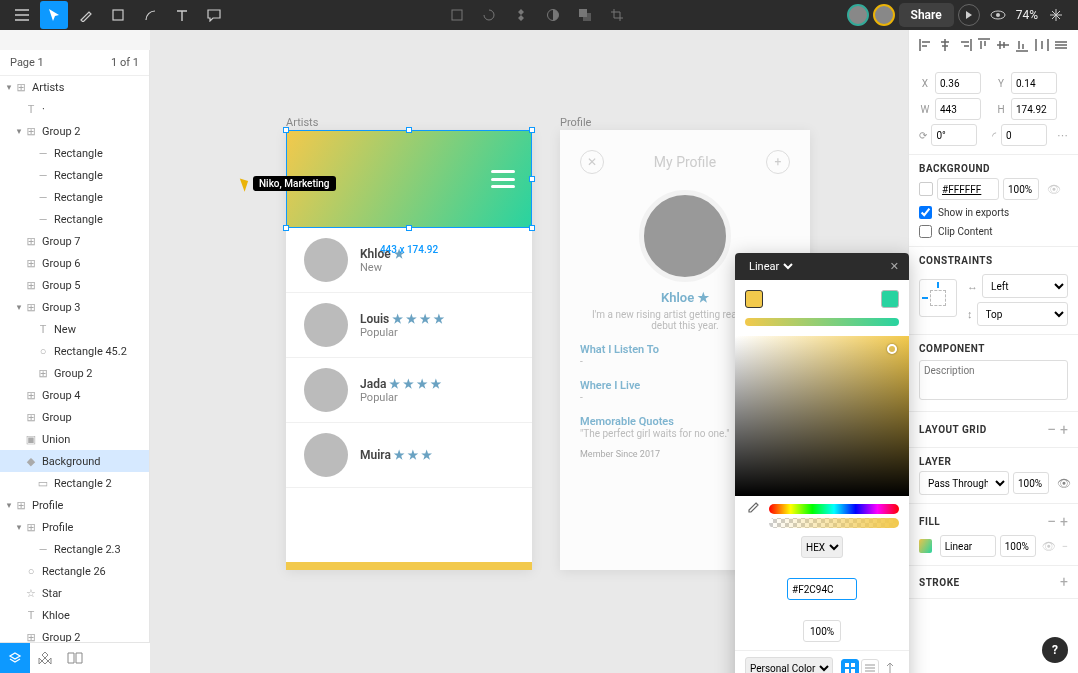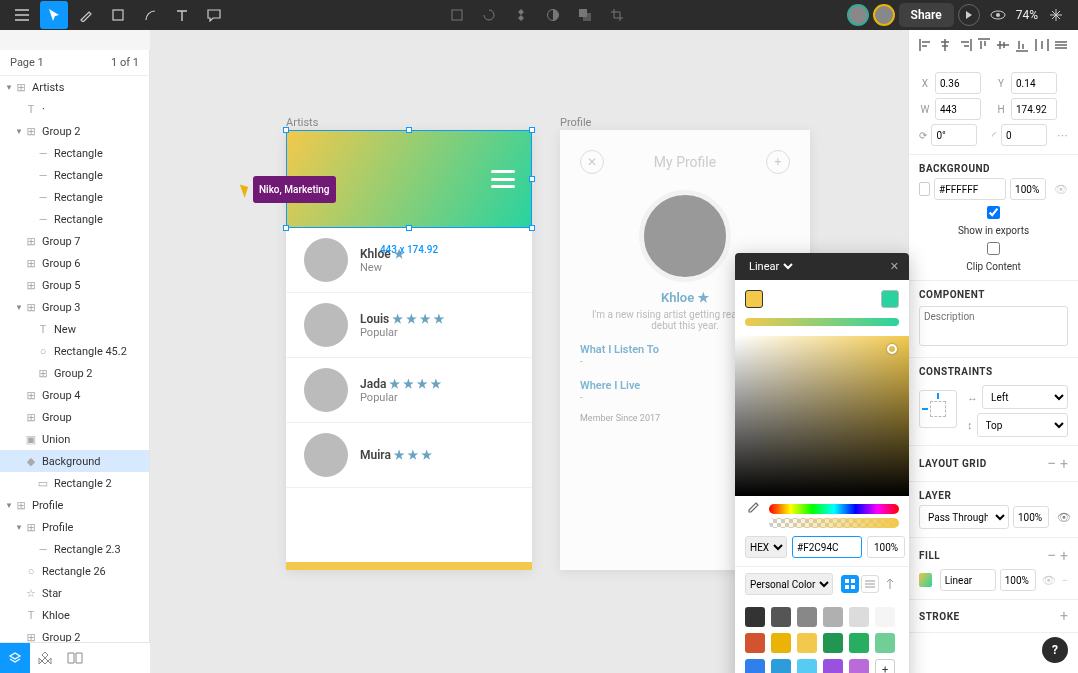--- a/index.html
+++ b/index.html
@@ -34,21 +34,21 @@
 .canvas { position: absolute; left: 150px; top: 30px; right: 170px; bottom: 0; background: #e9e9e9; }
 .frame-lbl { position: absolute; font-size: 11px; color: #888; }
 .artists-frame { position: absolute; left: 136px; top: 100px; width: 246px; height: 440px; background:#fff; box-shadow: 0 2px 12px rgba(0,0,0,.08); }
 .artists-hdr { height: 98px; background: linear-gradient(120deg, #f2c94c 0%, #28d3a0 100%); border: 1.5px solid #0d99ff; position: relative; display:flex; align-items:center; justify-content:flex-end; padding:0 16px;}
 .hamburger{width:24px;height:18px;display:flex;flex-direction:column;justify-content:space-between;}
 .hamburger span{height:3px;background:#fff;border-radius:2px;}
 .sel-handle{position:absolute;width:6px;height:6px;background:#fff;border:1px solid #0d99ff;}
 .dim-badge{position:absolute;left:50%;transform:translateX(-50%);top:214px;font-size:10px;color:#0d99ff;font-weight:500;}
 .cursor-tag{position:absolute;left:92px;top:146px;display:flex;align-items:center;}
 .cursor-tag .ptr{width:0;height:0;border-left:7px solid #eab308;border-top:5px solid transparent;border-bottom:9px solid transparent;transform:rotate(-20deg);}
-.cursor-tag .tag{background:#701a75;color:#fff;font-size:10px;padding:8px 6px;border-radius:3px;margin-left:4px;font-weight:500;}
+.cursor-tag .tag{background:#000000;color:#fff;font-size:10px;padding:2px 6px;border-radius:3px;margin-left:4px;font-weight:500;}
 .artist-row{display:flex;align-items:center;padding:10px 18px;border-bottom:1px solid #f0f0f0;}
 .artist-row .av{width:44px;height:44px;border-radius:50%;background:#bbb;margin-right:12px;}
 .artist-row .nm{font-weight:600;color:#444;}
 .artist-row .sub{font-size:11px;color:#888;}
 .stars{color:#6aa2c2;}
 .artists-footer{position:absolute;bottom:0;left:0;right:0;height:8px;background:#f2c94c;}
 .profile-frame{position:absolute;left:410px;top:100px;width:250px;height:440px;background:#fcfcfc;box-shadow: 0 2px 12px rgba(0,0,0,.08);padding:20px;color:#aaa;}
 .profile-hdr{display:flex;justify-content:space-between;align-items:center;}
 .circ-btn{width:24px;height:24px;border:1.5px solid #ddd;border-radius:50%;display:flex;align-items:center;justify-content:center;color:#ccc;}
 .profile-title{font-size:14px;color:#ccc;}
@@ -65,38 +65,38 @@
 .rp-tabs{display:flex;border-bottom:1px solid #eee;}
 .rp-tab{flex:1;text-align:center;padding:8px 0;font-weight:600;color:#999;font-size:10px;}
 .rp-tab.active{color:#333;}
 .rp-sec{padding:8px 10px;border-bottom:1px solid #eee;}
 .rp-row{display:flex;align-items:center;gap:4px;margin-top:4px;}
 .rp-lbl{color:#999;width:12px;font-size:10px;text-align:center;}
 .rp-inp{width:46px;height:22px;border:1px solid #ddd;border-radius:3px;padding:0 4px;font-size:10px;}
 .rp-sel{width:100%;height:24px;border:1px solid #ddd;border-radius:3px;padding:0 4px;font-size:10px;background:#fff;}
 .rp-h{font-size:10px;font-weight:700;color:#333;letter-spacing:.5px;}
 .align-row{display:flex;justify-content:space-between;padding:8px 10px;}
-.chk{display:flex;align-items:center;gap:6px;margin-top:6px;font-size:10px;flex-direction:column;}
+.chk{display:flex;align-items:center;gap:6px;margin-top:6px;font-size:10px;}
 .fill-chip{width:14px;height:14px;background:linear-gradient(120deg,#f2c94c,#28d3a0);border-radius:2px;margin-right:4px;}
 .sec-add{color:#aaa;font-size:14px;}
 .sec-minus{color:#aaa;font-size:16px;margin-right:4px;}
 .flex-between{display:flex;justify-content:space-between;align-items:center;}
 
 
 .picker{position:absolute;left:585px;top:223px;width:174px;background:#fff;box-shadow:0 4px 20px rgba(0,0,0,.25);border-radius:4px;font-size:11px;z-index:50;}
 .picker-hdr{background:#2c2c2c;color:#fff;padding:6px 10px;display:flex;justify-content:space-between;align-items:center;border-radius:4px 4px 0 0;}
 .picker-hdr select{background:transparent;border:none;color:#fff;font-size:11px;}
 .stops-row{display:flex;align-items:center;justify-content:space-between;padding:10px;}
 .stop-sw{width:18px;height:18px;border-radius:3px;border:1.5px solid #333;}
 .grad-preview{height:8px;border-radius:4px;background:linear-gradient(90deg,#f2c94c,#28d3a0);margin:0 10px 10px;}
 .spectrum{height:160px;background:linear-gradient(to bottom, rgba(0,0,0,0), #000), linear-gradient(to right, #fff, #f2c94c);position:relative;margin:0 0 8px;}
 .handle{position:absolute;right:12px;top:8px;width:10px;height:10px;border:2px solid #fff;border-radius:50%;box-shadow:0 0 2px rgba(0,0,0,.5);}
 .hue-bar{height:10px;margin:4px 10px 2px 34px;border-radius:5px;background:linear-gradient(90deg,#f00,#ff0,#0f0,#0ff,#00f,#f0f,#f00);}
 .alpha-bar{height:10px;margin:4px 10px 8px 34px;border-radius:5px;background:linear-gradient(90deg, transparent, #f2c94c), repeating-conic-gradient(#ccc 0 25%, #fff 0 50%) 0/8px 8px;}
-.hex-row{display:flex;gap:5px;padding:0 10px 8px;align-items:center;}
+.hex-row{display:flex;gap:20px;padding:0 10px 8px;align-items:center;flex-direction:column;}
 .hex-row select{border:1px solid #ddd;border-radius:3px;font-size:10px;height:22px;}
 .hex-row input{border:1px solid #0d99ff;border-radius:3px;font-size:10px;height:22px;padding:0 4px;width:70px;}
 .hex-row .op{width:38px;border:1px solid #ddd;text-align:center;font-size:10px;height:22px;border-radius:3px;}
 .palette-hdr{display:flex;justify-content:space-between;align-items:center;padding:6px 10px;border-top:1px solid #eee;}
 .palette-hdr select{border:1px solid #ddd;border-radius:3px;font-size:10px;height:22px;width:88px;}
 .view-toggle{display:flex;gap:2px;}
 .view-toggle .v{width:18px;height:18px;border:1px solid #ddd;border-radius:3px;display:flex;align-items:center;justify-content:center;}
 .view-toggle .v.active{background:#0d99ff;border-color:#0d99ff;color:#fff;}
 .swatch-grid{display:grid;grid-template-columns:repeat(6,20px);gap:6px;padding:6px 10px 10px;}
 .sw{width:20px;height:20px;border-radius:3px;}
@@ -429,20 +429,24 @@
     <div class="big-av"></div>
     <div class="prof-name">Khloe ★</div>
     <div class="prof-bio">I'm a new rising artist getting ready for my debut this year.</div>
     <div class="prof-sec">
         <div class="h">What I Listen To</div>
         <div class="b">-</div>
       </div>
     <div class="prof-sec">
         <div class="h">Where I Live</div>
         <div class="b">-</div>
+      </div>
+    <div class="prof-sec">
+        <div class="h">Memorable Quotes</div>
+        <div class="b">"The perfect girl waits for no one."</div>
       </div>
     <div class="member-since">Member Since 2017</div>
   </div>
 
   <div class="picker">
     <div class="picker-hdr">
       <select><option>Linear</option></select>
       <span style="cursor:pointer;color:#aaa">✕</span>
     </div>
     <div class="stops-row">
@@ -576,36 +580,32 @@
         <input class="rp-inp" value="0" style="">
         <span style="margin-left:6px;color:#aaa">⋯</span>
       </div>
   </div>
   <div class="rp-sec">
     <div class="flex-between">
         <span class="rp-h">BACKGROUND</span>
       </div>
     <div class="rp-row">
         <div style="width:14px;height:14px;background:#fff;border:1px solid #ccc;border-radius:2px"></div>
-        <input class="rp-inp" style="width: 72px;" value="#FFFFFF">
+        <input class="rp-inp" style="width: 62px; text-decoration: underline;" value="#FFFFFF">
         <input class="rp-inp" style="width: 36px;" value="100%">
         <span style="color:#ccc;margin-left:4px">👁</span>
       </div>
     <div class="chk">
         <input type="checkbox" checked="" style="">
         <span>Show in exports</span>
       </div>
     <div class="chk">
         <input type="checkbox" style="">
         <span>Clip Content</span>
       </div>
-  </div>
-  <div class="rp-sec">
-    <div class="rp-h">COMPONENT</div>
-    <textarea style="width: 100%; height: 40px; border: 1px solid rgb(221, 221, 221); border-radius: 3px; margin-top: 6px; font-size: 10px; padding: 4px; resize: none;" placeholder="Description"></textarea>
   </div>
   <div class="rp-sec">
     <div class="rp-h">CONSTRAINTS</div>
     <div class="rp-row">
       <div style="width:38px;height:38px;border:1px solid #ddd;border-radius:3px;position:relative">
         <div style="position:absolute;inset:10px;border:1px dashed #bbb"></div>
         <div style="position:absolute;left:2px;top:17px;width:6px;height:2px;background:#0d99ff"></div>
         <div style="position:absolute;top:2px;left:17px;width:2px;height:6px;background:#0d99ff"></div>
       </div>
       <div style="flex:1;margin-left:6px">
@@ -613,20 +613,24 @@
             <span style="color:#999">↔</span>
             <select class="rp-sel"><option>Left</option></select>
           </div>
         <div class="rp-row">
             <span style="color:#999">↕</span>
             <select class="rp-sel"><option>Top</option></select>
           </div>
       </div>
     </div>
   </div>
+  <div class="rp-sec">
+    <div class="rp-h">COMPONENT</div>
+    <textarea style="width: 100%; height: 40px; border: 1px solid rgb(221, 221, 221); border-radius: 3px; margin-top: 6px; font-size: 10px; padding: 4px; resize: none;" placeholder="Description"></textarea>
+  </div>
   <div class="rp-sec flex-between">
     <span class="rp-h">LAYOUT GRID</span>
     <span><span class="sec-minus">−</span><span class="sec-add">+</span></span>
   </div>
   <div class="rp-sec">
     <div class="rp-h">LAYER</div>
     <div class="rp-row">
         <select class="rp-sel" style="width:90px"><option>Pass Through</option></select>
         <input class="rp-inp" style="width: 36px;" value="100%">
         <span style="color:#888;margin-left:4px">👁</span>

